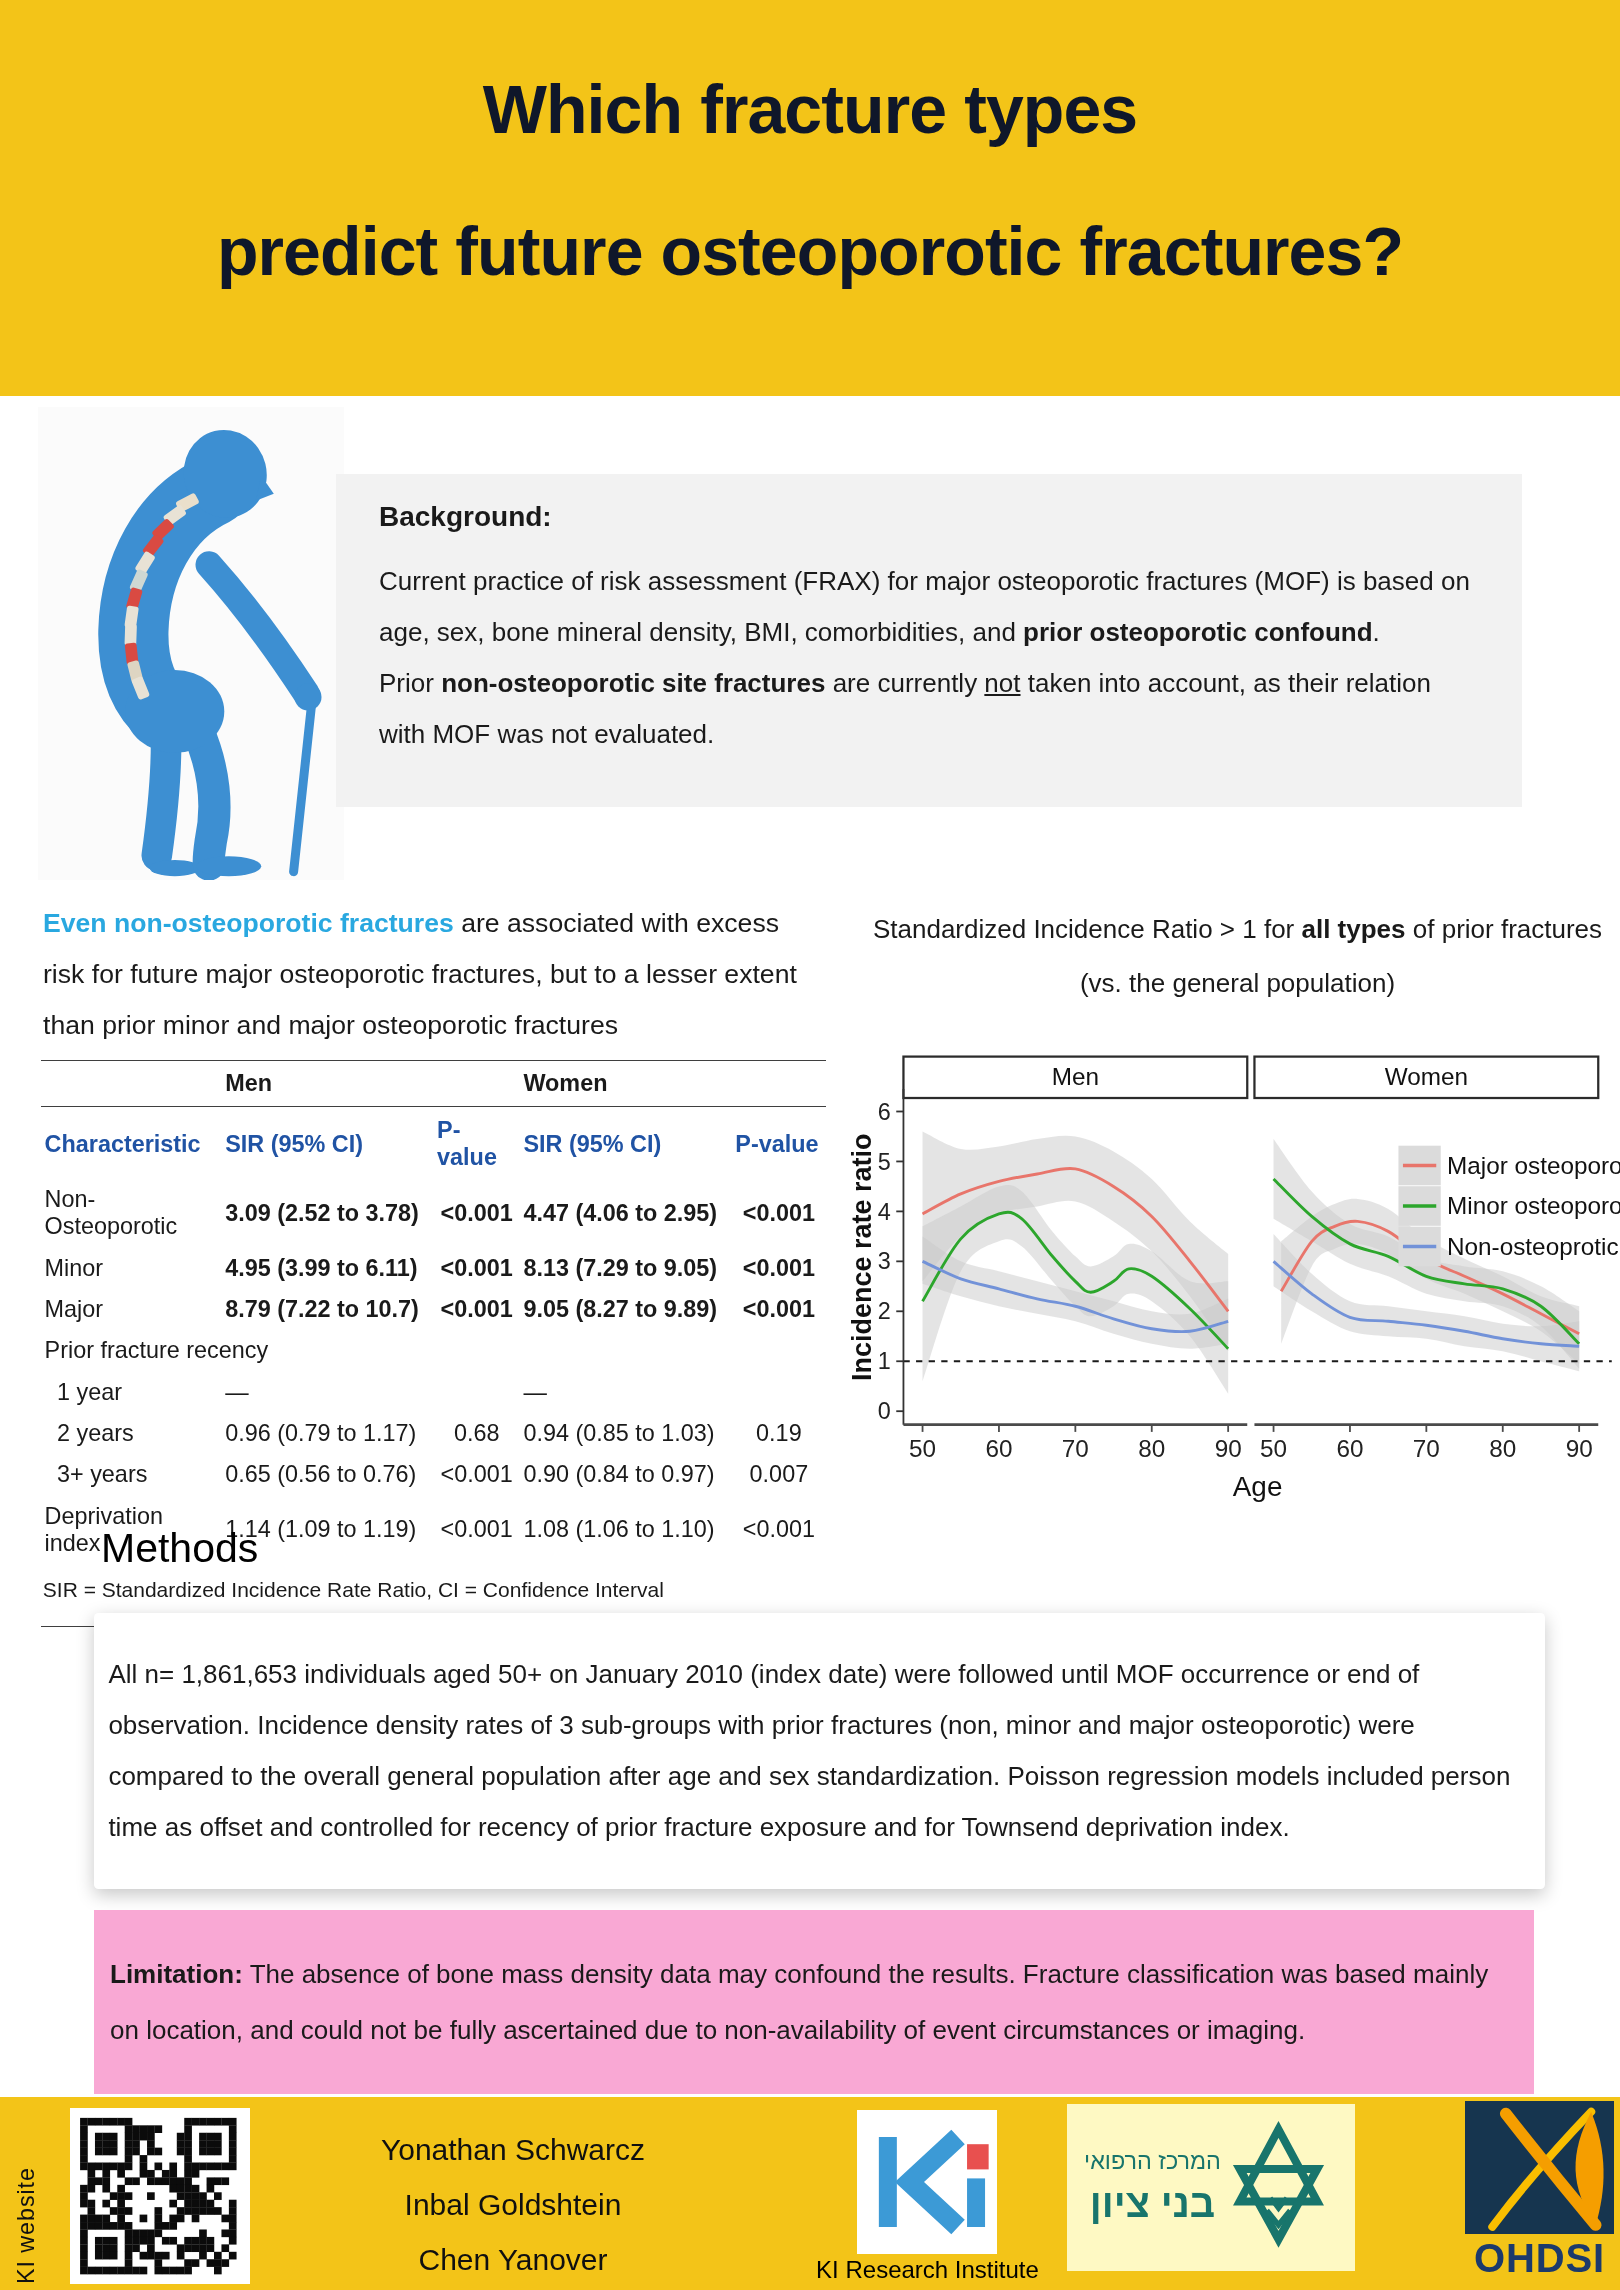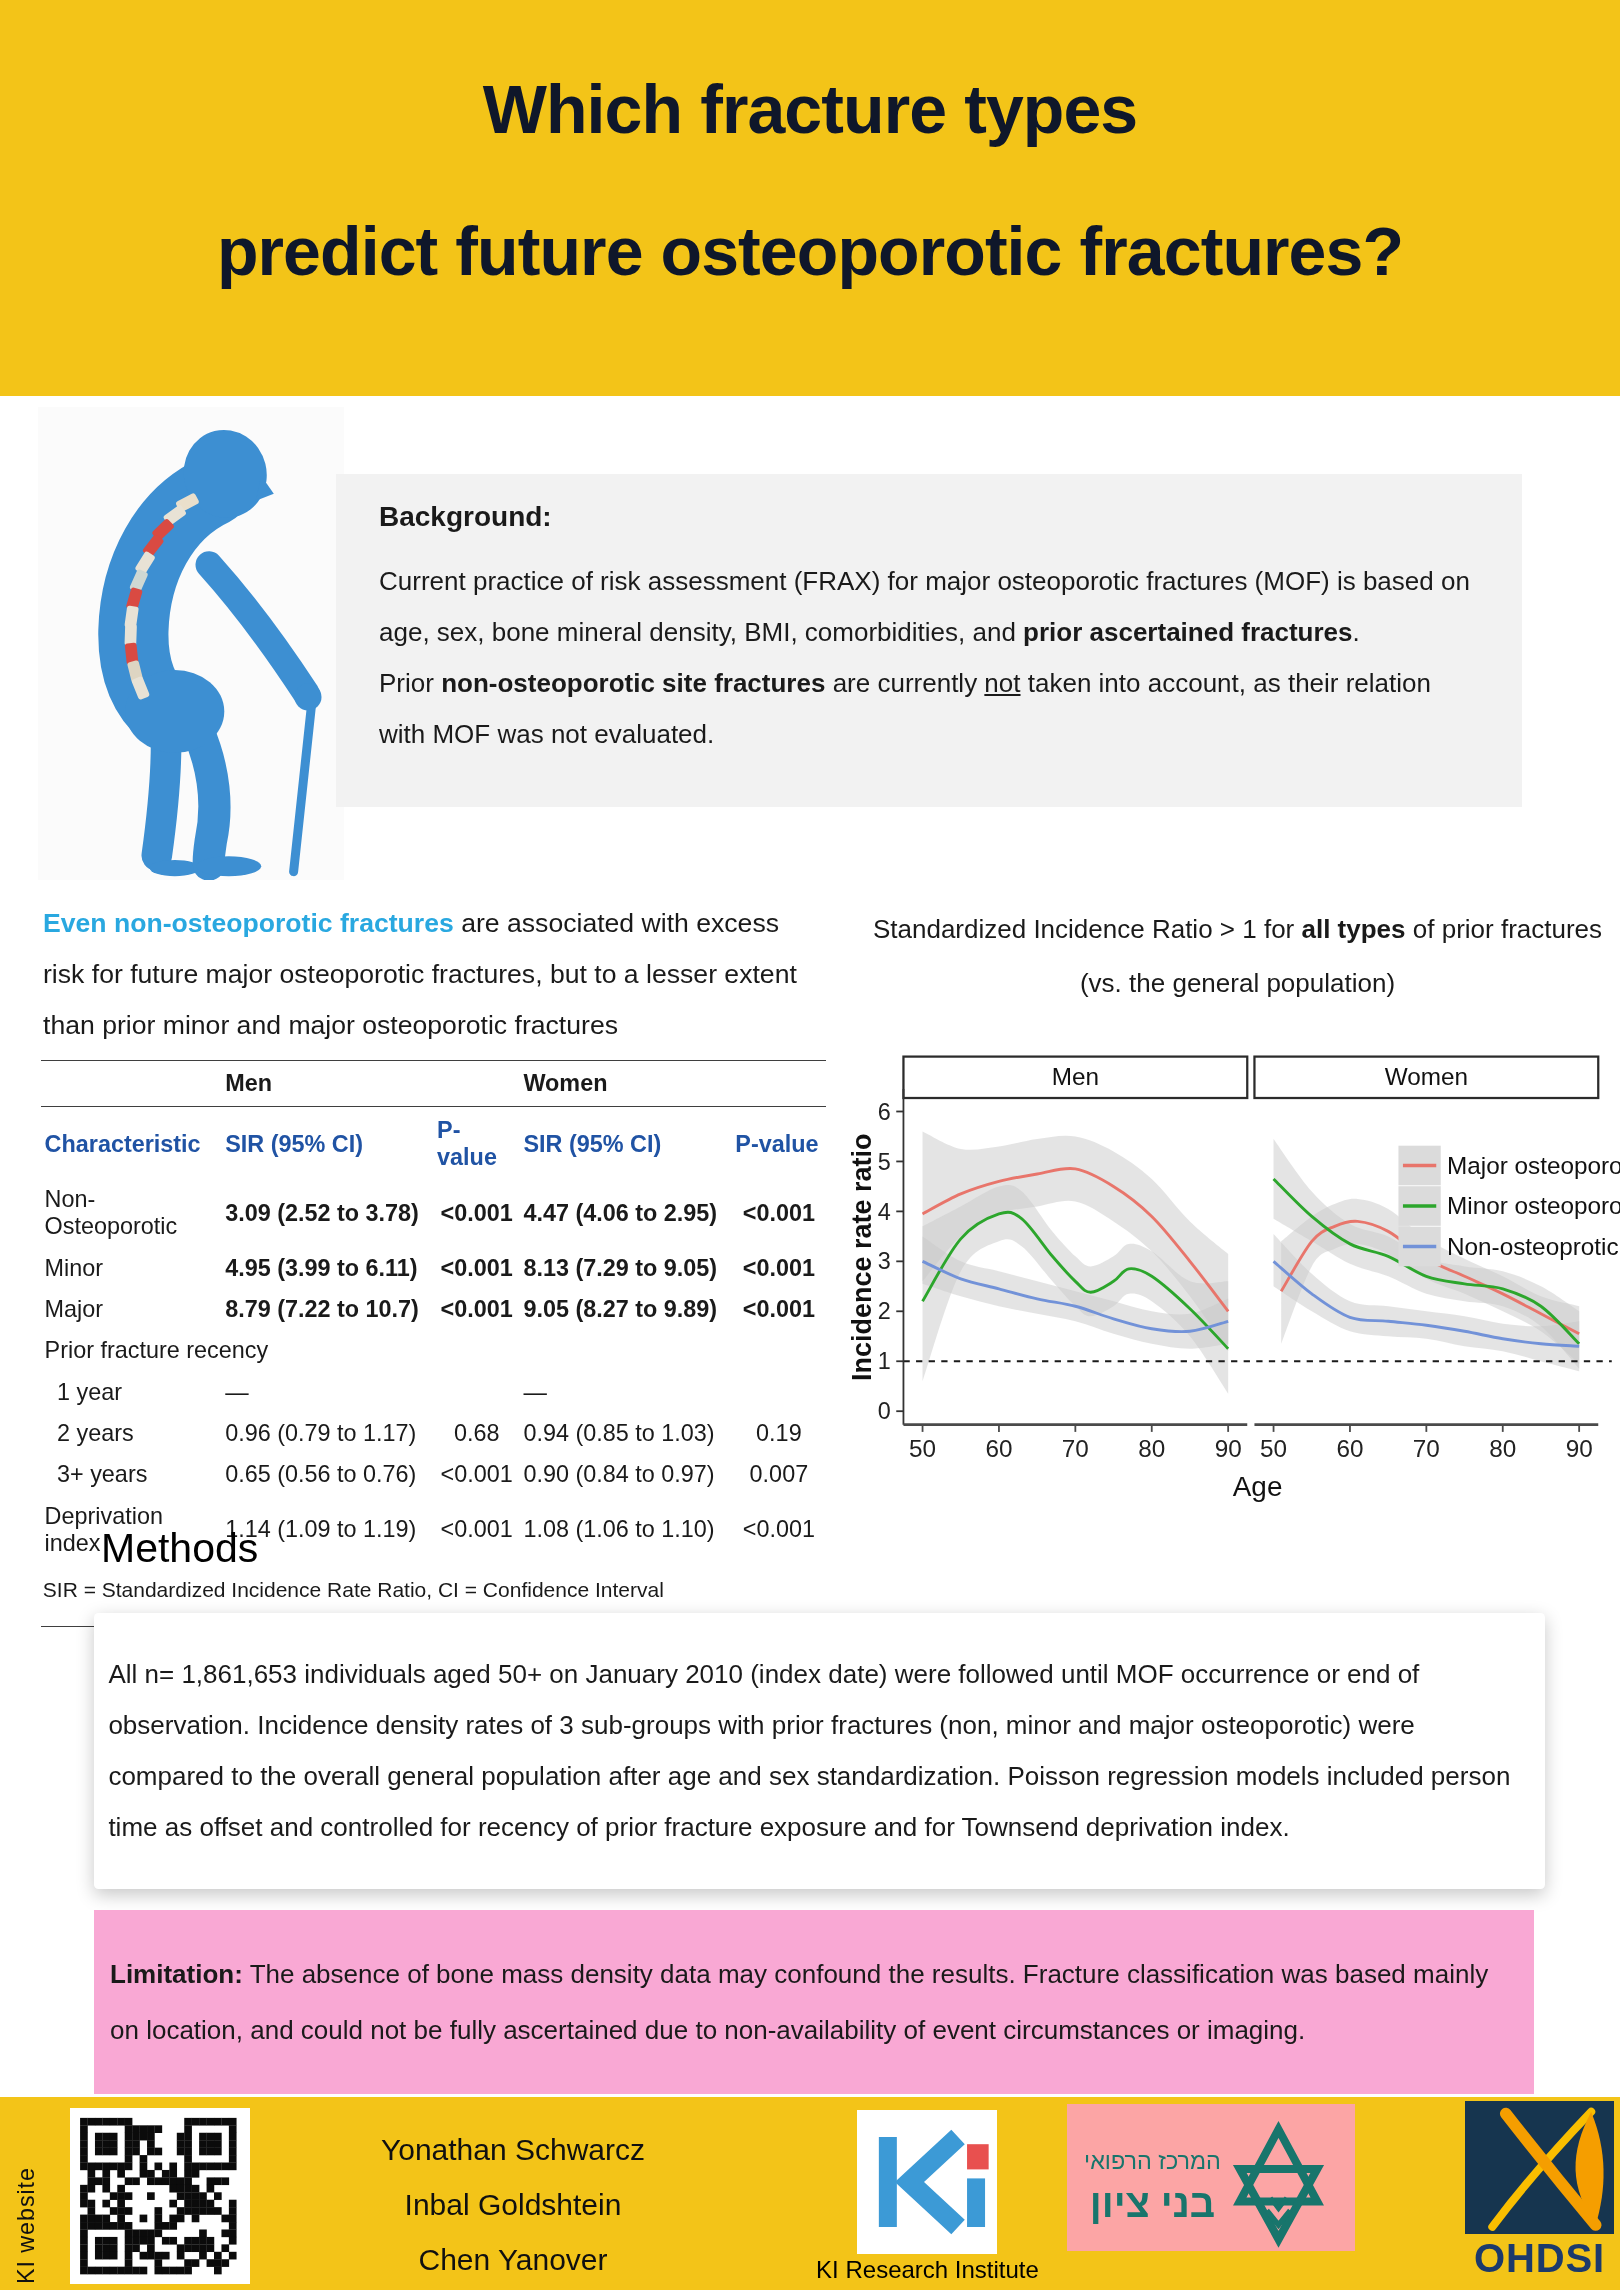--- a/index.html
+++ b/index.html
@@ -50,21 +50,21 @@
             background:#f9a8d4;padding:36px 16px;font-size:26px;line-height:56px;}
   
   .footer{position:absolute;left:0;top:2097px;width:1620px;height:194px;background:#F3C418;}
   .qrlabel{position:absolute;left:12.6px;top:2117px;height:167px;writing-mode:vertical-rl;
            transform:rotate(180deg);font-size:23.4px;color:#111;letter-spacing:0.9px;}
   .qrbox{position:absolute;left:70px;top:2108px;width:180px;height:176px;background:#fff;}
   .authors{position:absolute;left:297px;top:2122px;width:432px;text-align:center;
            font-size:30px;line-height:55px;color:#101010;}
   .kibox{position:absolute;left:857px;top:2110px;width:140px;height:144px;background:#fff;}
   .kicaption{position:absolute;left:815px;top:2256px;width:225px;text-align:center;font-size:24px;color:#000;}
-  .bzbox{position:absolute;left:1067px;top:2104px;width:288px;height:147px;background:#fca5a5;}
+  .bzbox{position:absolute;left:1067px;top:2104px;width:288px;height:167px;background:#fef9c3;}
   .ohdsibox{position:absolute;left:1465px;top:2101px;width:149px;height:133px;background:#16354F;}
   .ohdsilabel{position:absolute;left:1447px;top:2236px;width:185px;text-align:center;
               font-size:40px;font-weight:bold;color:#1C3A6B;letter-spacing:0.9px;}
 </style>
 </head>
 <body>
 
 <div class="poster">
 
   <div class="hdr">
@@ -106,21 +106,21 @@
         <rect x="-12" y="-6.5" width="24" height="13" rx="3" fill="#E8E2D5" transform="translate(103 253) rotate(-88)"></rect>
         <rect x="-12" y="-6.5" width="24" height="13" rx="3" fill="#D94A42" transform="translate(104 274) rotate(-96)"></rect>
         <rect x="-12" y="-6.5" width="24" height="13" rx="3" fill="#DED5C2" transform="translate(108 294) rotate(-104)"></rect>
         <rect x="-12" y="-6.5" width="24" height="13" rx="3" fill="#E8E2D5" transform="translate(114 312) rotate(-112)"></rect>
       </g>
     </svg>
   </div>
 
   <div class="bgbox">
     <h2>Background:</h2>
-    <p><span>Current practice of risk assessment (FRAX) for major osteoporotic fractures (MOF) is based on age, sex, bone mineral density, BMI, comorbidities, and </span><span class="b">prior ascertained fractures</span><span>.</span></p>
+    <p><span>Current practice of risk assessment (FRAX) for major osteoporotic fractures (MOF) is based on age, sex, bone mineral density, BMI, comorbidities, and </span><span class="b">prior osteoporotic confound</span><span>.</span></p>
     <p><span>Prior </span><span class="b">non-osteoporotic site fractures</span><span> are currently </span><span class="u">not</span><span> taken into account, as their relation with MOF was not evaluated.</span></p>
   </div>
 
   <div class="findings">
     <span class="blue">Even non-osteoporotic fractures</span><span> are associated with excess risk for future major osteoporotic fractures, but to a lesser extent than prior minor and major osteoporotic fractures</span>
   </div>
 
   <div class="tablewrap">
     <table>
       <colgroup>

